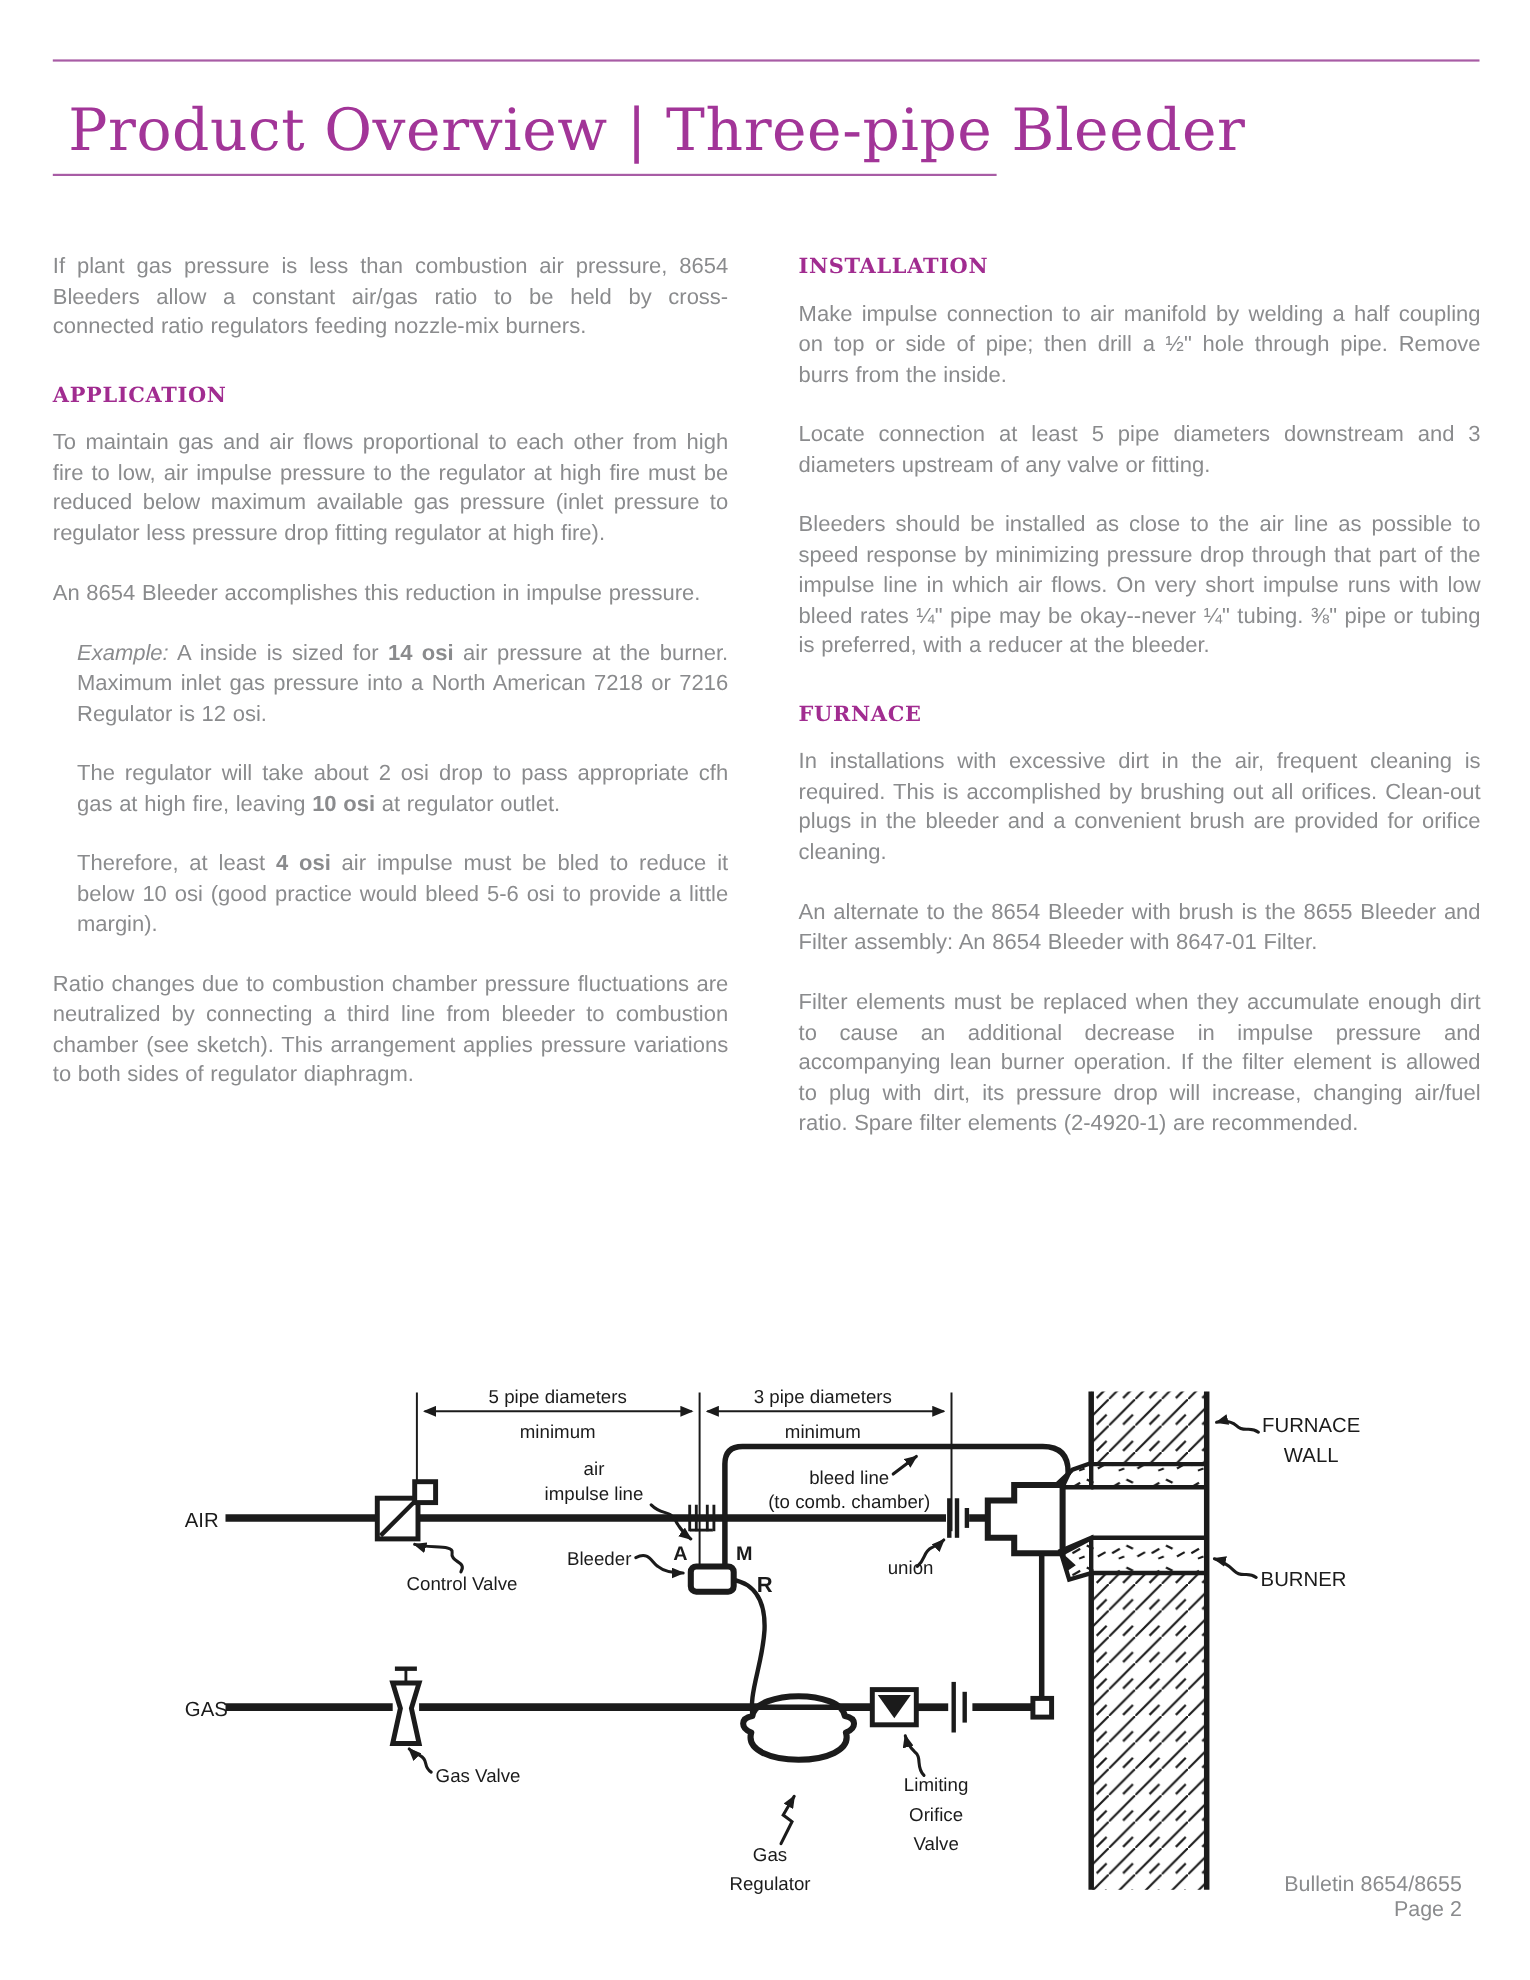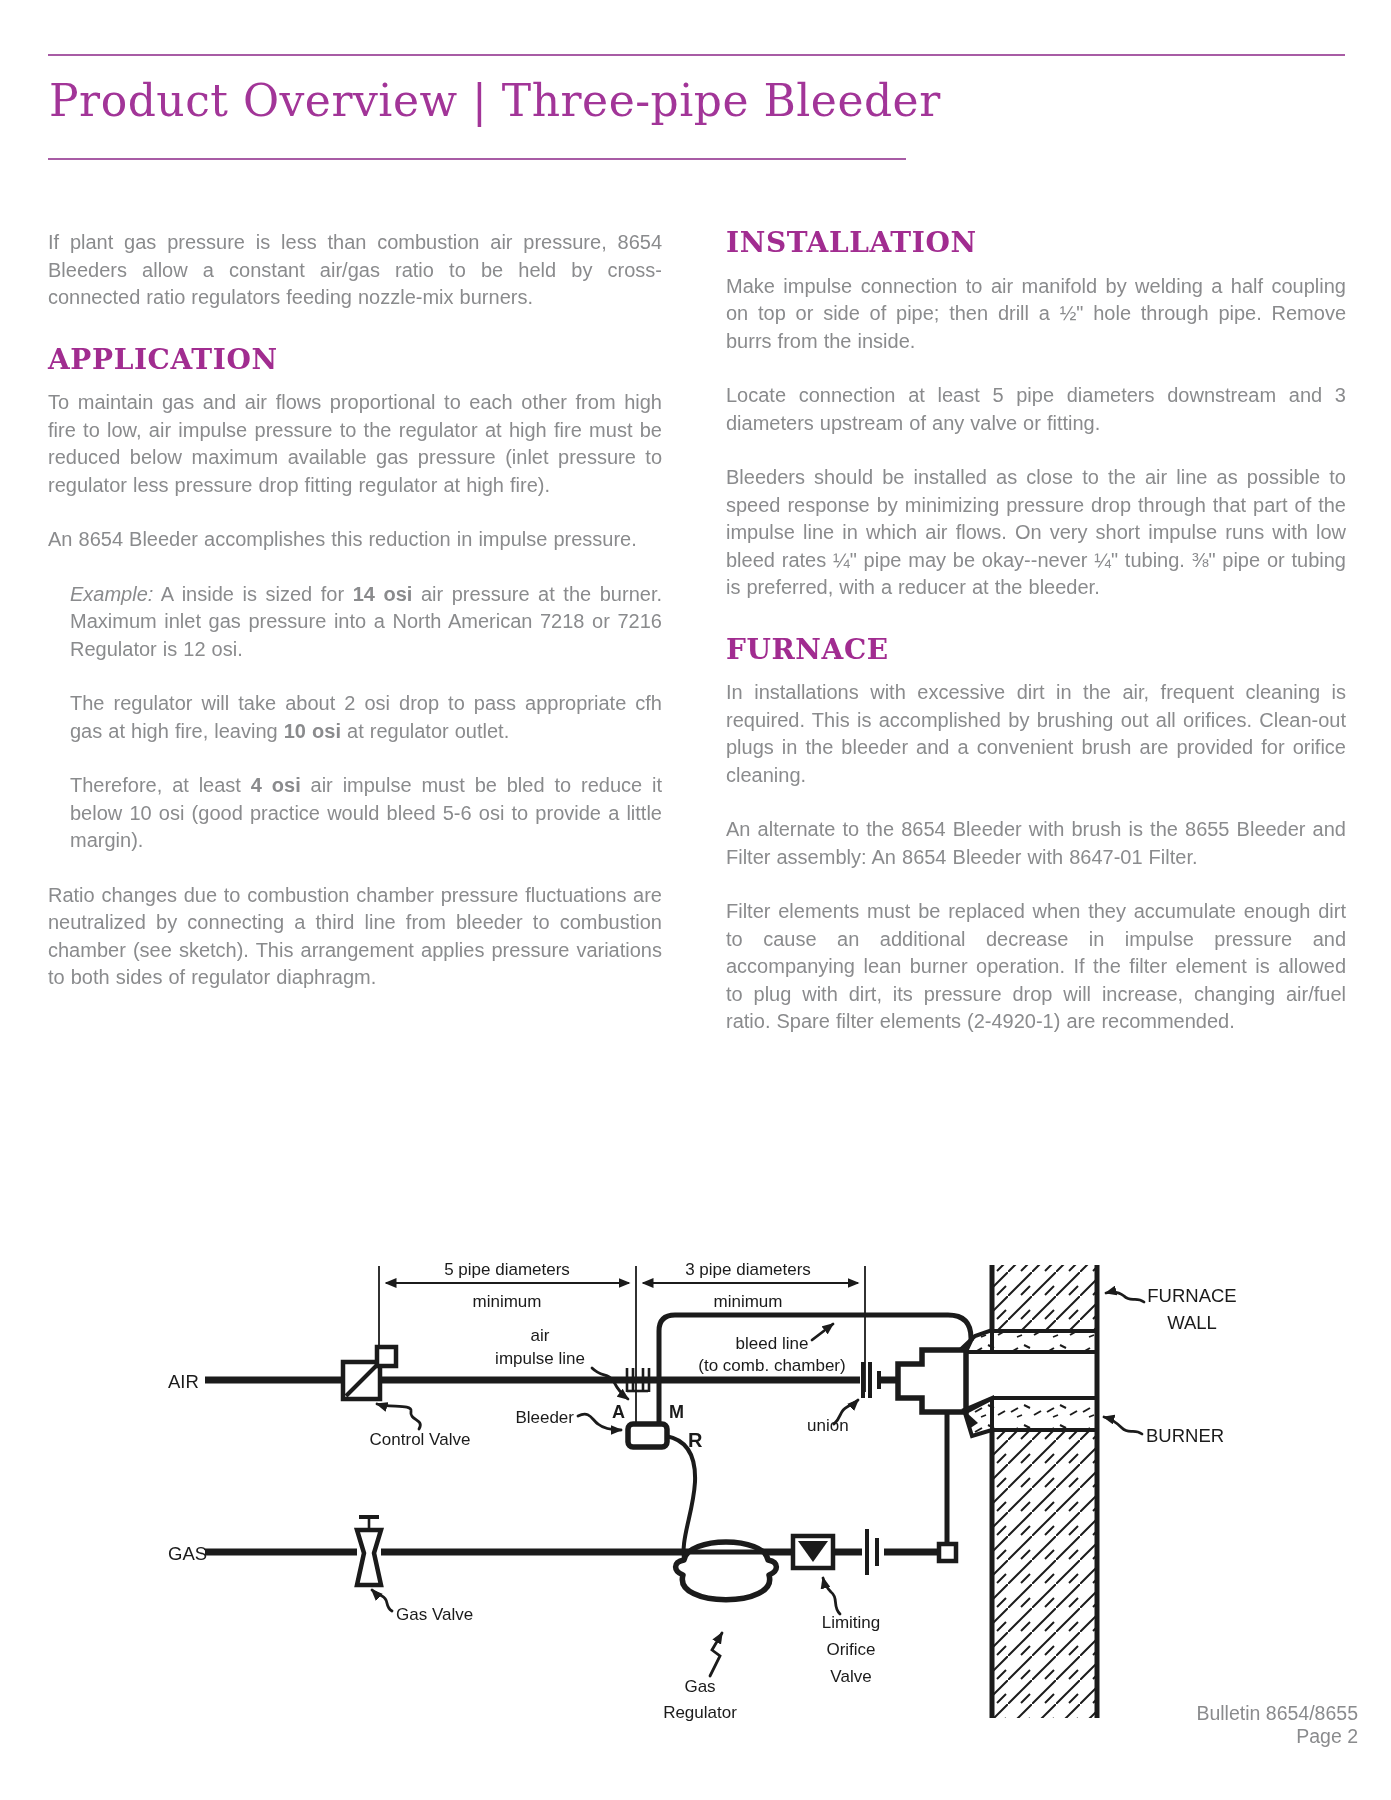--- a/index.html
+++ b/index.html
@@ -6,37 +6,37 @@
     --accent:#A23598;
     --heading:#A12C90;
     --rule:#A85CA5;
     --body:#8A8B8D;
     --ink:#1B1B1B;
   }
   html,body{margin:0;padding:0;background:#fff;}
   body{width:1391px;height:1800px;position:relative;font-family:"Liberation Sans",sans-serif;overflow:hidden;}
 
   .rule-top{position:absolute;left:48px;top:54px;width:1297px;height:2px;background:var(--rule);}
-  .page-title{position:absolute;left:46px;top:72px;margin:3px;font-family:"DejaVu Serif",serif;font-weight:400;
-      font-size:44px;color:var(--accent);letter-spacing:0.5px;white-space:nowrap;}
+  .page-title{position:absolute;left:46px;top:72px;margin:16px;font-family:"DejaVu Serif",serif;font-weight:400;
+      font-size:53px;color:var(--accent);letter-spacing:0.5px;white-space:nowrap;}
   .rule-sub{position:absolute;left:48px;top:158px;width:858px;height:2px;background:var(--rule);}
 
   .col{position:absolute;top:229px;font-size:20px;line-height:27.5px;color:var(--body);
       text-align:justify;word-spacing:0.5px;}
   .col-left{left:48px;width:614px;}
   .col-right{left:726px;width:620px;}
   .col p{margin:0 0 27px 0;}
   .col p.indent{margin-left:22px;}
-  .col h2{font-family:"DejaVu Serif",serif;font-size:28px;font-weight:700;color:var(--heading);
+  .col h2{font-family:"DejaVu Serif",serif;font-size:19px;font-weight:700;color:var(--heading);
       letter-spacing:0.6px;margin:34px 0 16px 0;}
   .col > :first-child{margin-top:0;}
   .col strong{font-weight:bold;color:var(--body);}
   .col em{}
 
-  .footer{position:absolute;right:33px;top:1702px;text-align:right;color:var(--body);
+  .footer{position:absolute;right:62px;top:1702px;text-align:right;color:var(--body);
       font-size:19.5px;line-height:23px;z-index:3;}
 
   svg.diagram{position:absolute;left:0;top:1230px;z-index:1;}
   .thin{stroke:var(--ink);stroke-width:1.8;fill:none;}
   .pipe{stroke:var(--ink);stroke-width:7;fill:none;}
   .med{stroke:var(--ink);stroke-width:5;fill:none;}
   .bar{stroke:var(--ink);stroke-width:4;fill:none;}
   .tick{stroke:var(--ink);stroke-width:2.6;fill:none;}
   .outline{fill:#fff;stroke:var(--ink);stroke-width:4.5;}
   .outline-thick{fill:#fff;stroke:var(--ink);stroke-width:5.5;}

